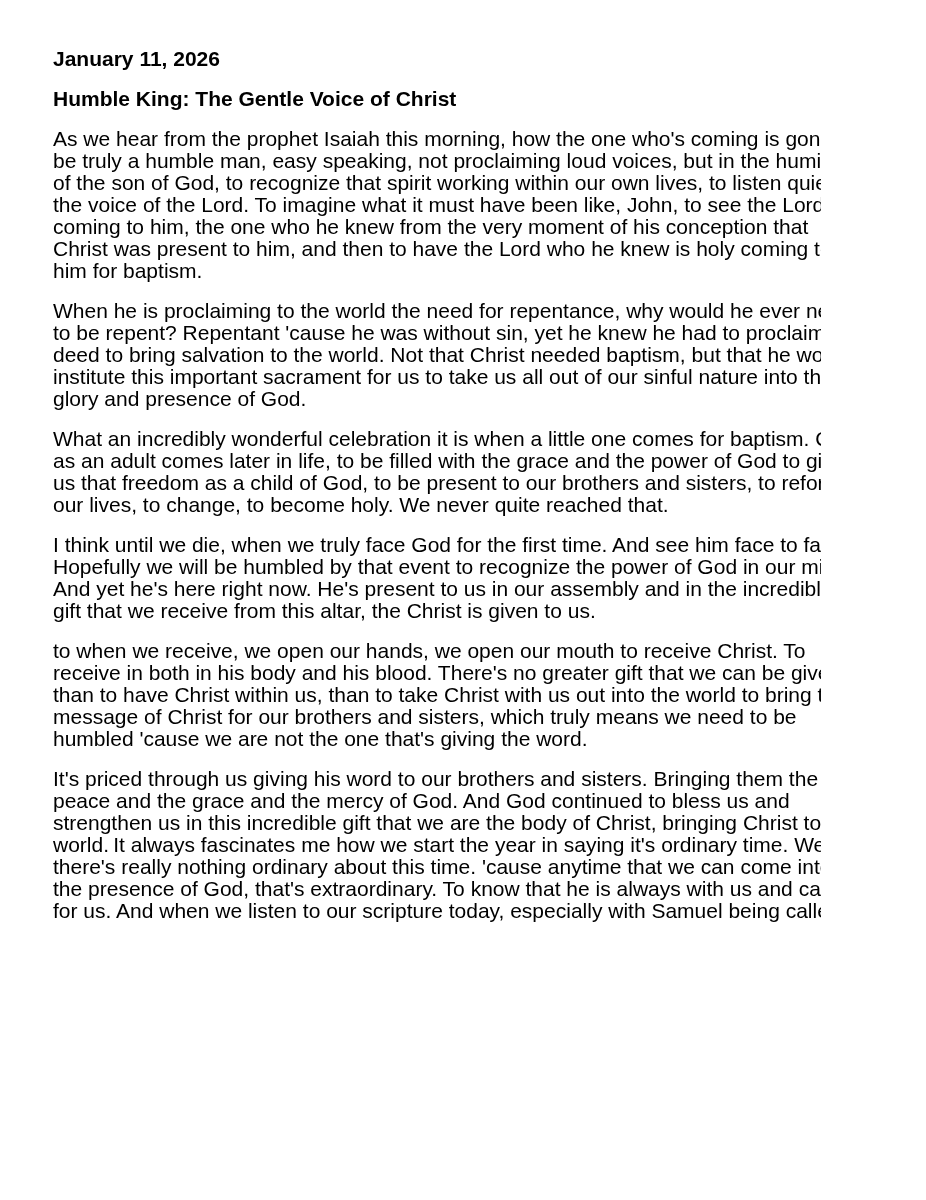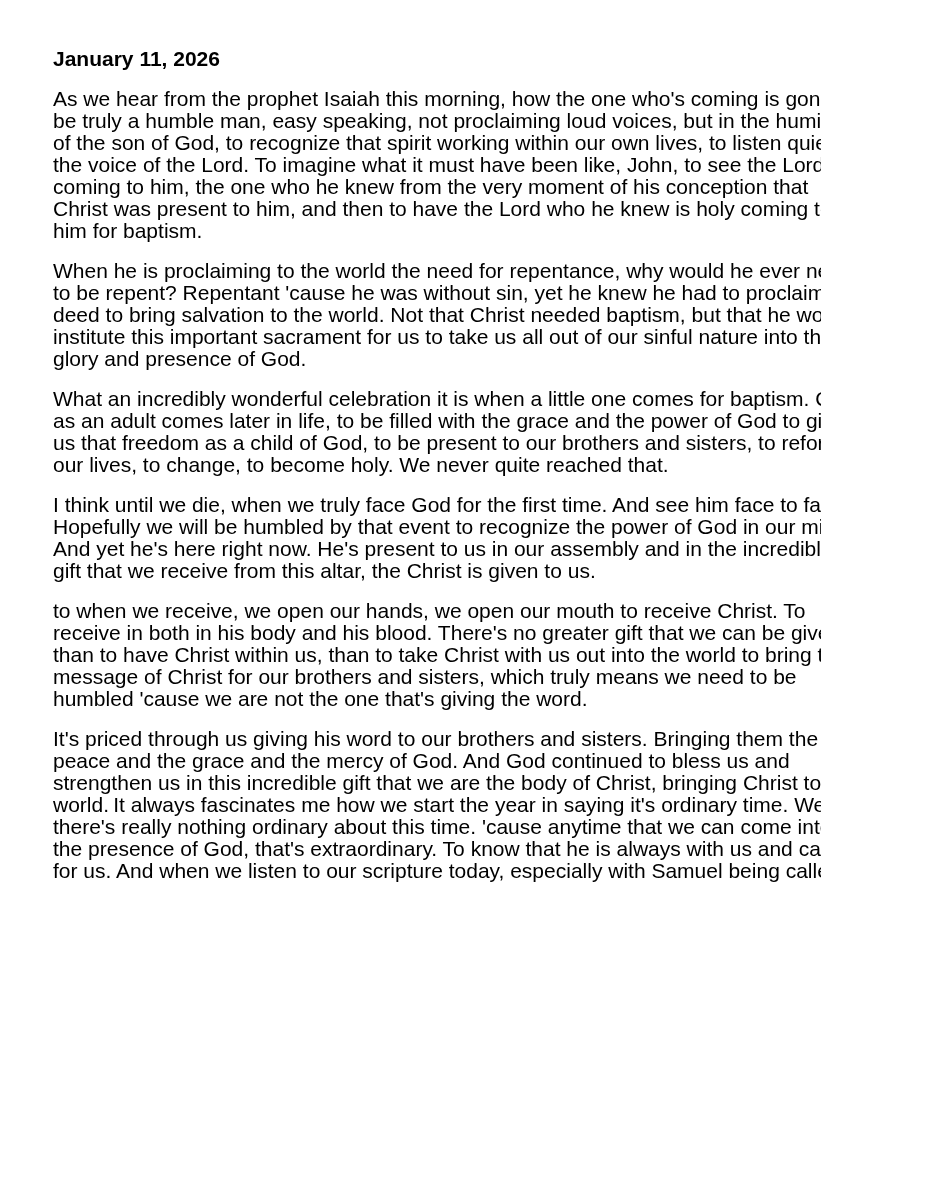--- a/index.html
+++ b/index.html
@@ -35,20 +35,21 @@
   .content p {
     margin: 0 0 18px 0;
   }
 </style>
 </head>
 <body>
 
 <div class="page">
   <div class="content">
     <p class="date-heading">January 11, 2026</p>
+    <p class="doc-title">Humble King: The Gentle Voice of Christ</p>
     <p>As we hear from the prophet Isaiah this morning, how the one who's coming is gonna be truly a humble man, easy speaking, not proclaiming loud voices, but in the humility of the son of God, to recognize that spirit working within our own lives, to listen quietly, the voice of the Lord. To imagine what it must have been like, John, to see the Lord coming to him, the one who he knew from the very moment of his conception that Christ was present to him, and then to have the Lord who he knew is holy coming to him for baptism.</p>
     <p>When he is proclaiming to the world the need for repentance, why would he ever need to be repent? Repentant 'cause he was without sin, yet he knew he had to proclaim this deed to bring salvation to the world. Not that Christ needed baptism, but that he would institute this important sacrament for us to take us all out of our sinful nature into the glory and presence of God.</p>
     <p>What an incredibly wonderful celebration it is when a little one comes for baptism. Or as an adult comes later in life, to be filled with the grace and the power of God to give us that freedom as a child of God, to be present to our brothers and sisters, to reform our lives, to change, to become holy. We never quite reached that.</p>
     <p>I think until we die, when we truly face God for the first time. And see him face to face. Hopefully we will be humbled by that event to recognize the power of God in our midst. And yet he's here right now. He's present to us in our assembly and in the incredible gift that we receive from this altar, the Christ is given to us.</p>
     <p>to when we receive, we open our hands, we open our mouth to receive Christ. To receive in both in his body and his blood. There's no greater gift that we can be given than to have Christ within us, than to take Christ with us out into the world to bring the message of Christ for our brothers and sisters, which truly means we need to be humbled 'cause we are not the one that's giving the word.</p>
     <p>It's priced through us giving his word to our brothers and sisters. Bringing them the peace and the grace and the mercy of God. And God continued to bless us and strengthen us in this incredible gift that we are the body of Christ, bringing Christ to our world. It always fascinates me how we start the year in saying it's ordinary time. Well, there's really nothing ordinary about this time. 'cause anytime that we can come into the presence of God, that's extraordinary. To know that he is always with us and caring for us. And when we listen to our scripture today, especially with Samuel being called.</p>
   </div>
 </div>
 
 </body></html>

